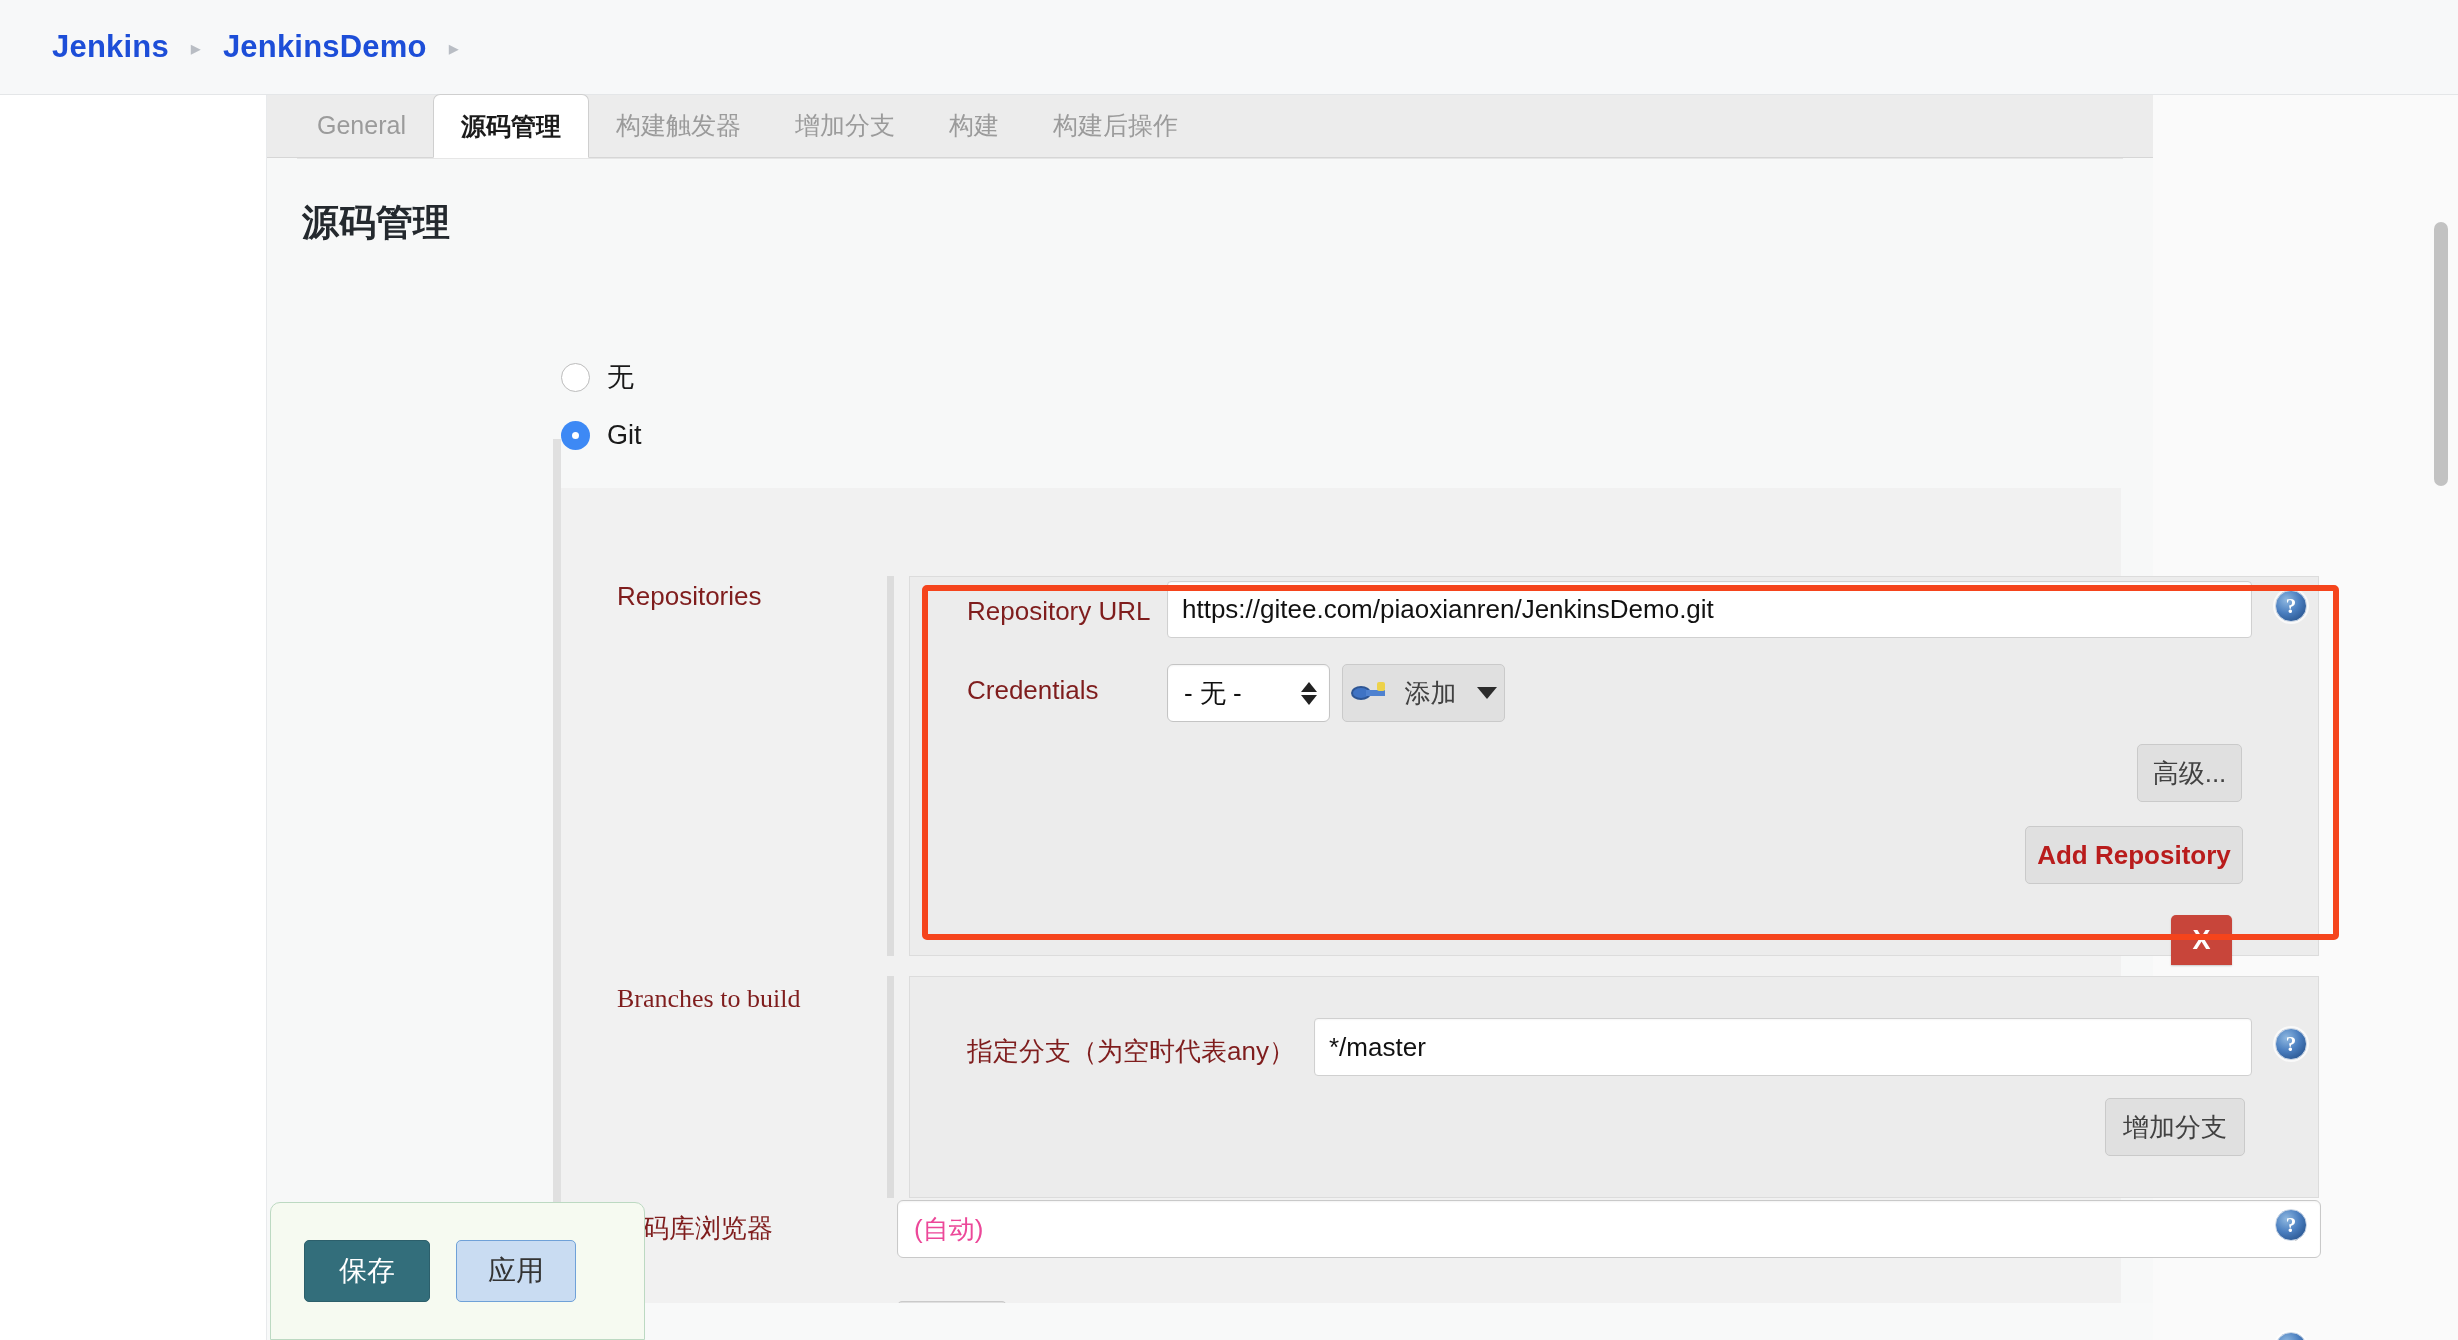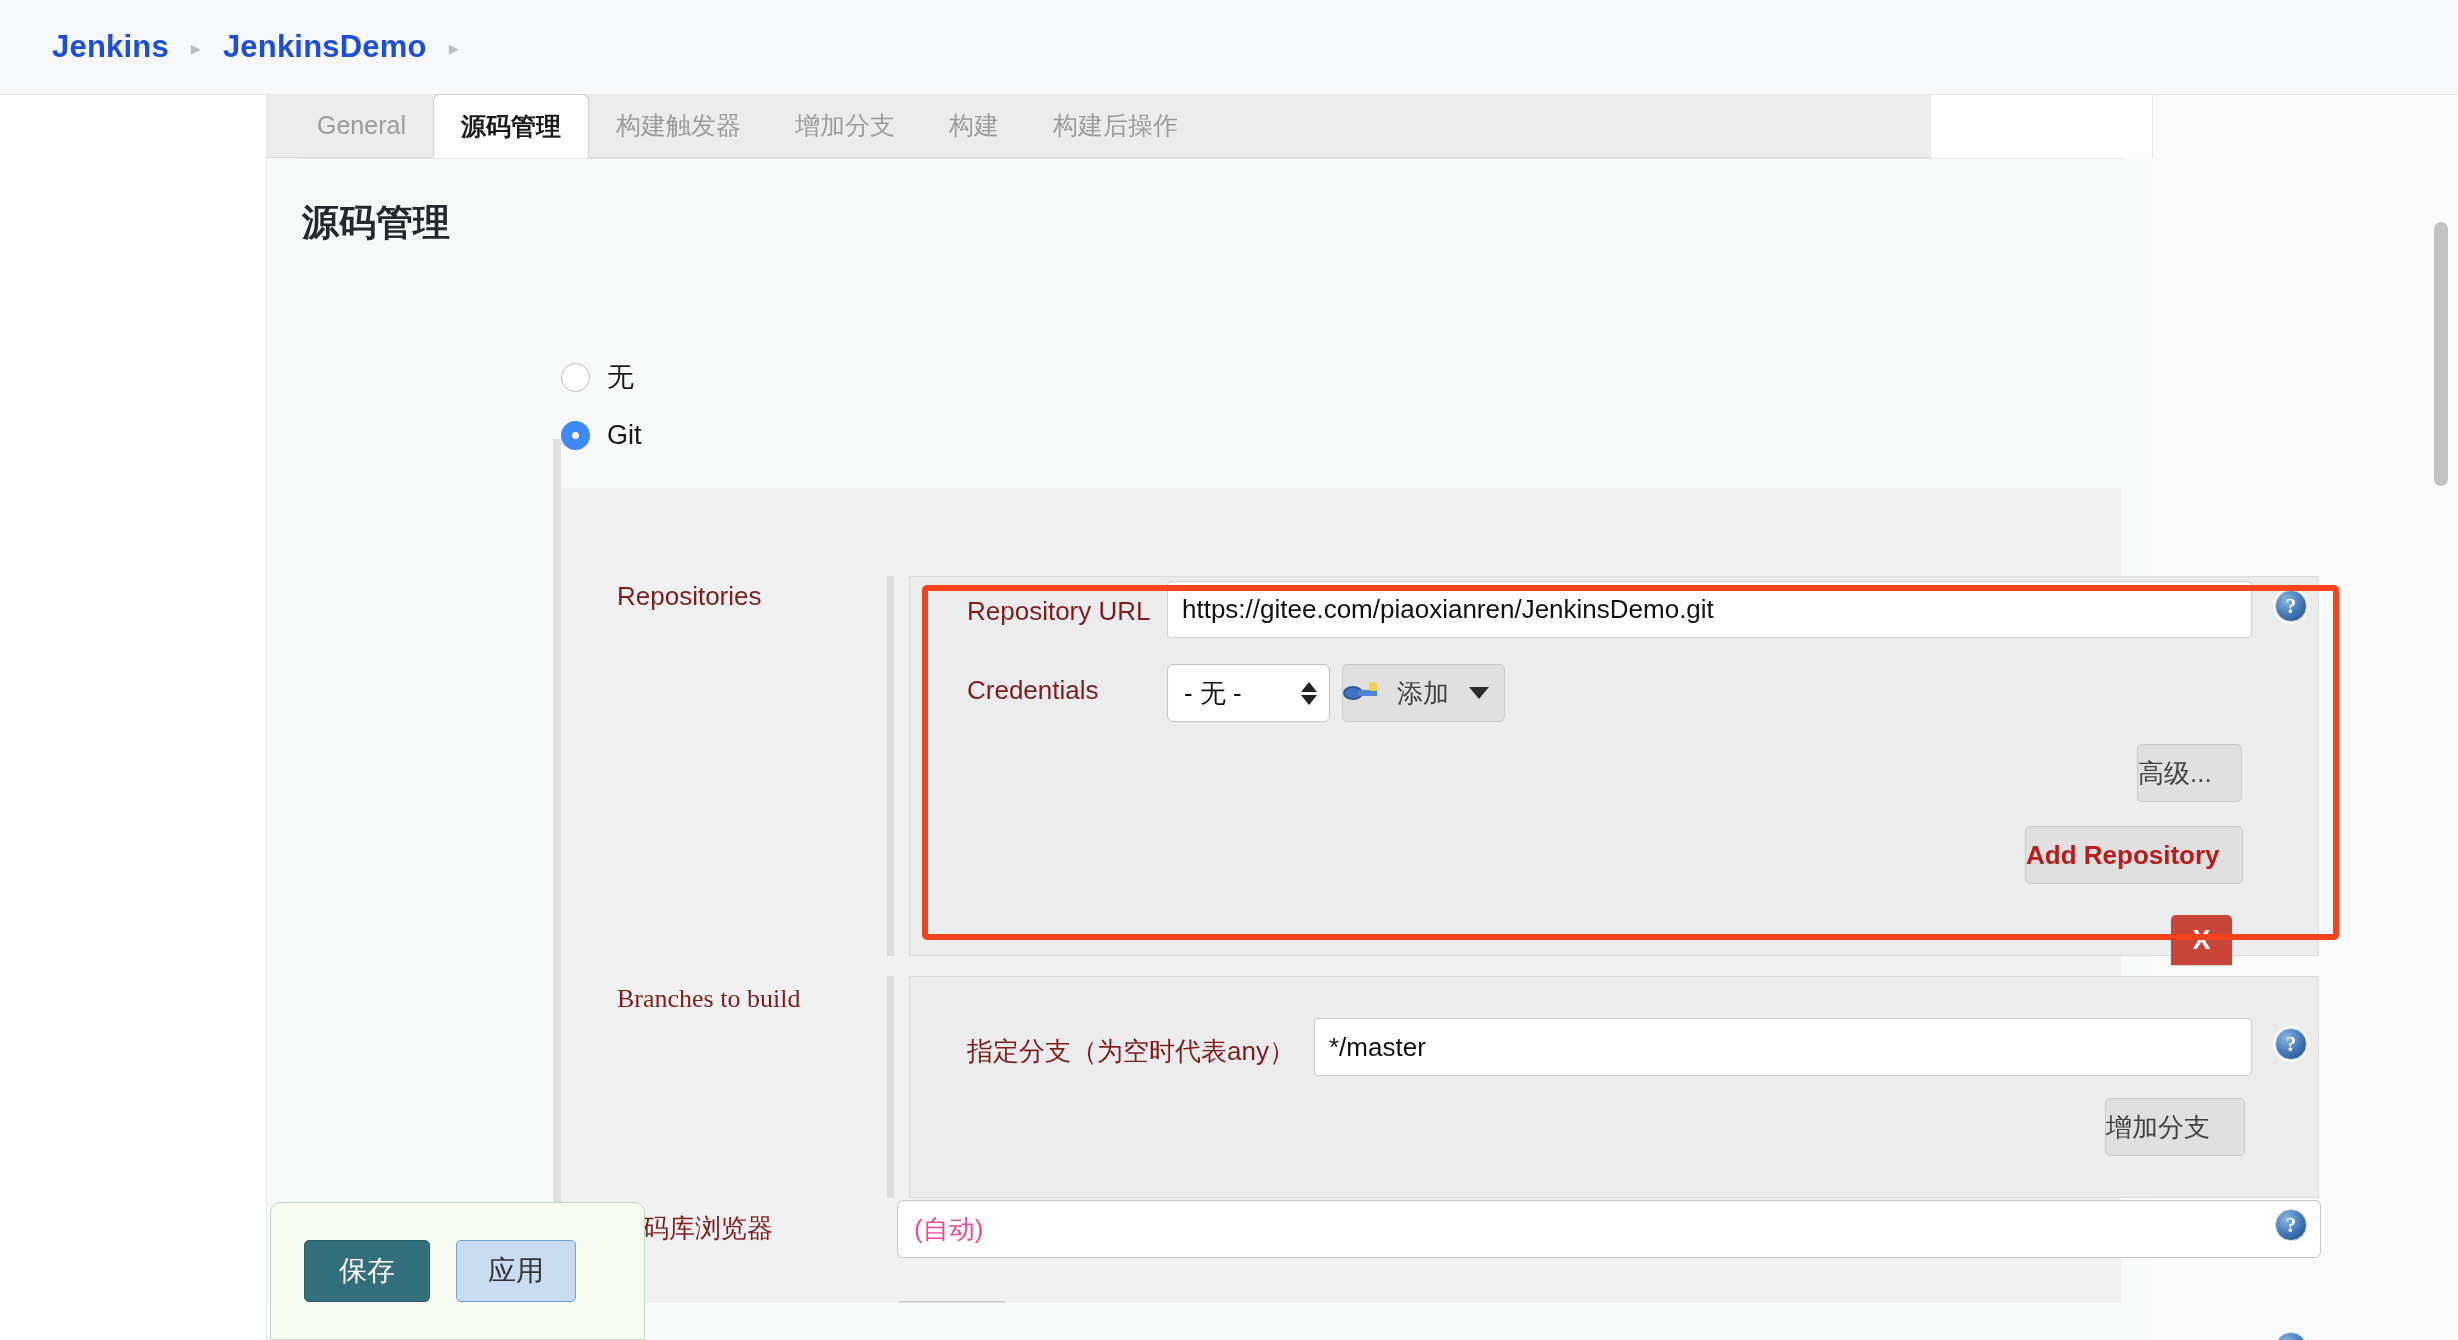--- a/index.html
+++ b/index.html
@@ -47,21 +47,21 @@
   }
   .right-bg {
     position: absolute; left: 2153px; top: 95px;
     width: 305px; height: 1245px;
     background: #fafafa;
   }
 
   
   .tabbar {
     position: absolute; left: 0; top: 0;
-    width: 1664px; height: 63px;
+    width: 1886px; height: 63px;
     background: #ececec;
     border-bottom: 1px solid #d6d6d6;
     display: flex; align-items: flex-end;
     padding-left: 23px;
   }
   .tab {
     height: 63px;
     padding: 0 27px;
     display: flex; align-items: center; justify-content: center;
     font-size: 25px; color: #9b9b9b;
@@ -183,21 +183,21 @@
   }
   .spin i.up { border-bottom: 10px solid #222; }
   .spin i.dn { border-top: 10px solid #222; }
 
   
   .btn {
     background: #e0e0e0;
     border: 1px solid #cacaca;
     border-radius: 5px;
     font-size: 26px; color: #414141;
-    display: flex; align-items: center; justify-content: flex-start;
+    display: flex; align-items: center; justify-content: center;
     gap: 20px;
     white-space: nowrap;
   }
   .btn.bold { font-weight: bold; color: #b91c1c; }
   .caret {
     width: 0; height: 0;
     border-left: 10px solid transparent;
     border-right: 10px solid transparent;
     border-top: 12px solid #2c2c2c;
   }

